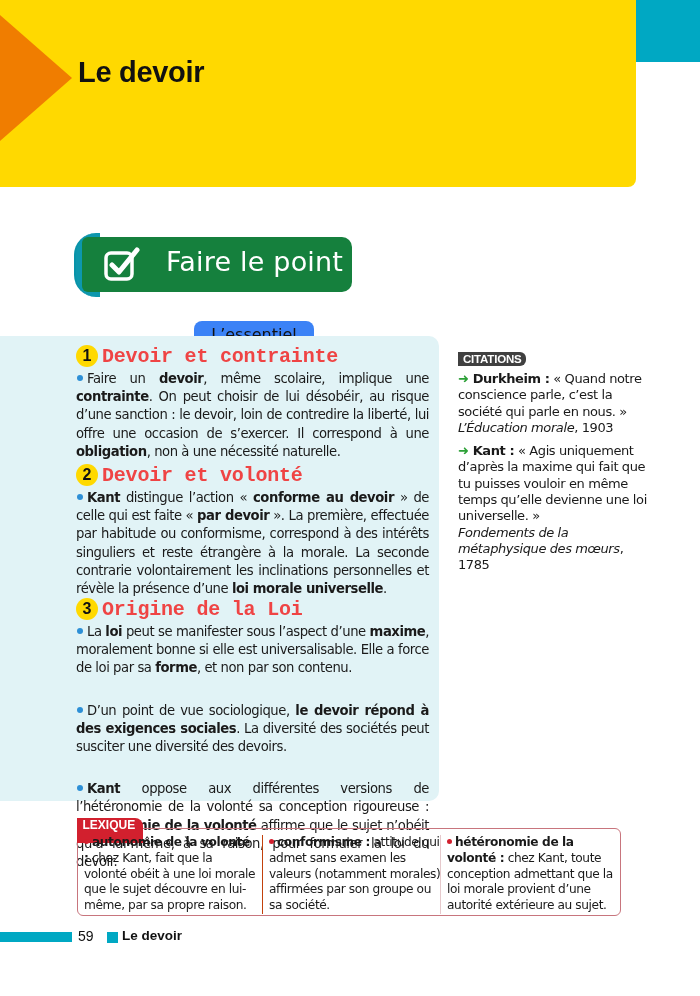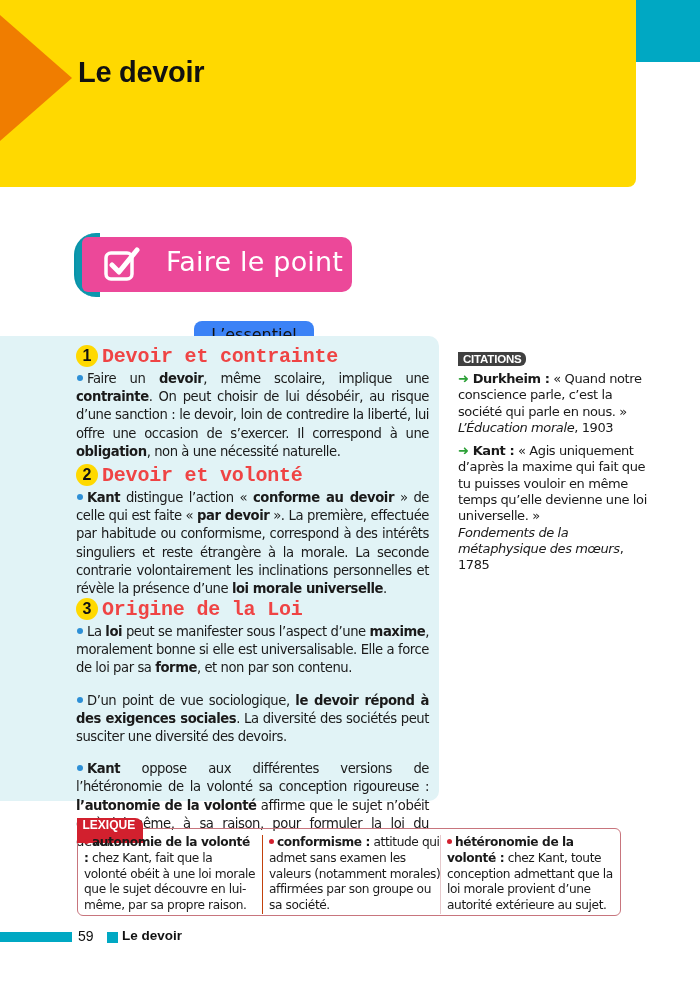--- a/index.html
+++ b/index.html
@@ -8,40 +8,40 @@
   .header { position:absolute; left:0; top:0; width:636px; height:187px; background:#ffd900; border-bottom-right-radius:8px; }
   .header-tri { position:absolute; left:0; top:15px; width:0; height:0;
                 border-top:63px solid transparent; border-bottom:63px solid transparent; border-left:72px solid #f07d00; }
   .header-title { position:absolute; left:78px; top:56px; font-size:29px; font-weight:bold; color:#111;
                   font-family:"Liberation Sans", sans-serif; letter-spacing:-0.3px; }
   .corner-block { position:absolute; left:636px; top:0; width:64px; height:62px; background:#00a8c3; }
 
   .banner { position:absolute; left:74px; top:237px; width:278px; height:55px; }
   .banner-tab { position:absolute; left:0; top:-4px; width:24px; height:64px; border-left:2px solid #0893a9;
                 border-radius:22px 0 0 22px; background:#0d97ad; }
-  .banner-body { position:absolute; left:8px; top:0; width:270px; height:55px; background:#ec4899;
+  .banner-body { position:absolute; left:8px; top:0; width:270px; height:55px; background:#15803d;
                  border-radius:6px 10px 10px 6px; }
   .banner-icon { position:absolute; left:22px; top:10px; width:36px; height:36px; }
   .banner-label { position:absolute; left:84px; top:9px; font-size:27px; color:#ffffff;
                   font-family:"DejaVu Sans", sans-serif; letter-spacing:0.2px; }
 
   .essentiel-tab { position:absolute; left:194px; top:309px; width:120px; height:28px; background:#3b82f6;
                    border-radius:8px 8px 0 0; text-align:center;margin-top:12px; }
   .essentiel-tab span { display:block; font-size:16px; line-height:28px; color:#111; font-family:"DejaVu Sans", sans-serif; }
 
   .essentiel-box { position:absolute; left:0; top:336px; width:439px; height:465px; background:#e1f3f6;
                    border-radius:0 10px 10px 0; }
   .section { position:absolute; left:76px; width:353px; }
   .sec-head { display:flex; align-items:center; height:24px; }
   .num-badge { width:22px; height:22px; border-radius:50%; background:#ffd900; color:#111; font-weight:bold;
                font-size:16px; line-height:22px; text-align:center; margin-right:4px; font-family:"Liberation Sans", sans-serif; }
   .sec-title { color:#ef4444; font-weight:bold; font-size:20px; font-family:Liberation Mono, monospace; letter-spacing:-0.2px; }
   .para { font-size:13.2px; line-height:18.2px; margin-top:2px; text-align:justify; font-family:"DejaVu Sans", sans-serif;
           letter-spacing:-0.45px; color:#1a1a1a; }
-  .para + .para { margin-top:14px; }
+  .para + .para { margin-top:24px; }
   .para b { font-weight:bold; }
   .bullet { display:inline-block; width:6px; height:6px; border-radius:50%; background:#2d8fd6; vertical-align:middle; margin:0 4px 2px 1px; }
 
   .citations { position:absolute; left:458px; top:348px; width:200px; }
   .cit-badge { display:inline-block; background:#404040; color:#fff; font-weight:bold; font-size:11.5px; padding:1px 5px;
                border-radius:0 6px 6px 0; font-family:"Liberation Sans", sans-serif; letter-spacing:-0.2px; }
   .cit-item { font-size:13px; line-height:16.3px; margin-top:4px; font-family:"DejaVu Sans", sans-serif; letter-spacing:-0.4px; }
   .cit-item + .cit-item { margin-top:7px; }
   .arrow { color:#2ca037; font-weight:bold; }
   .cit-item i { font-style:italic; }

